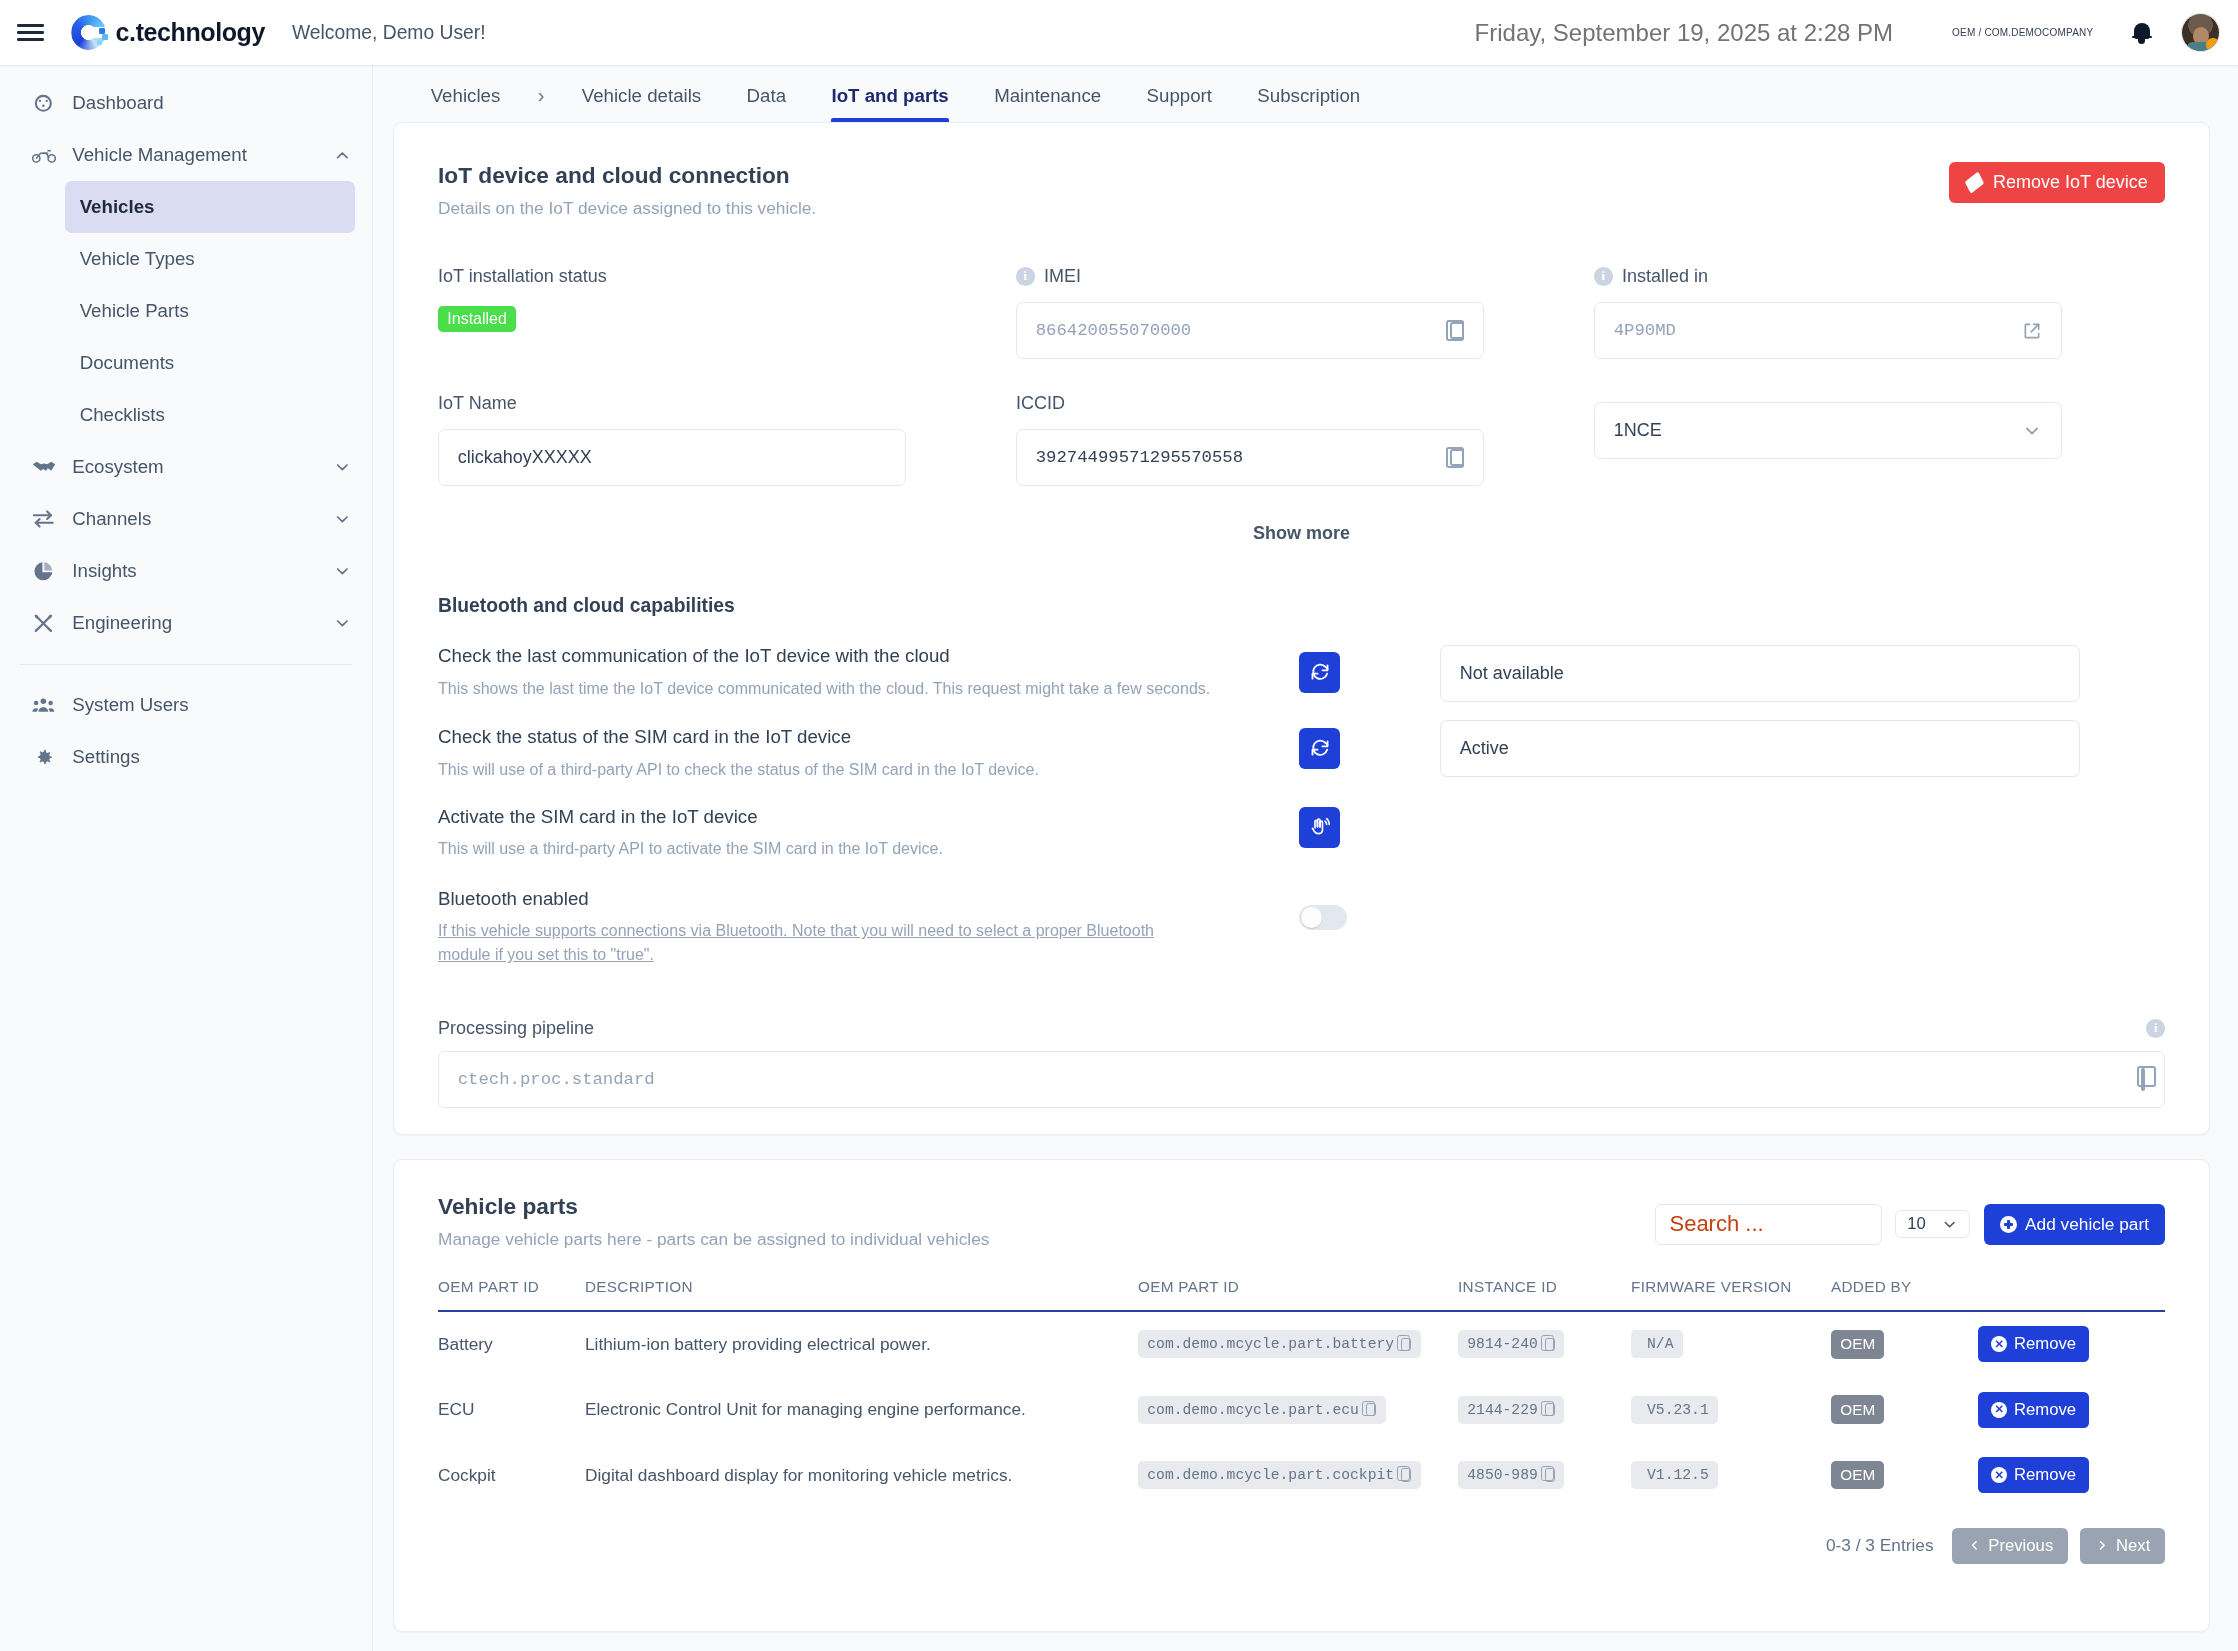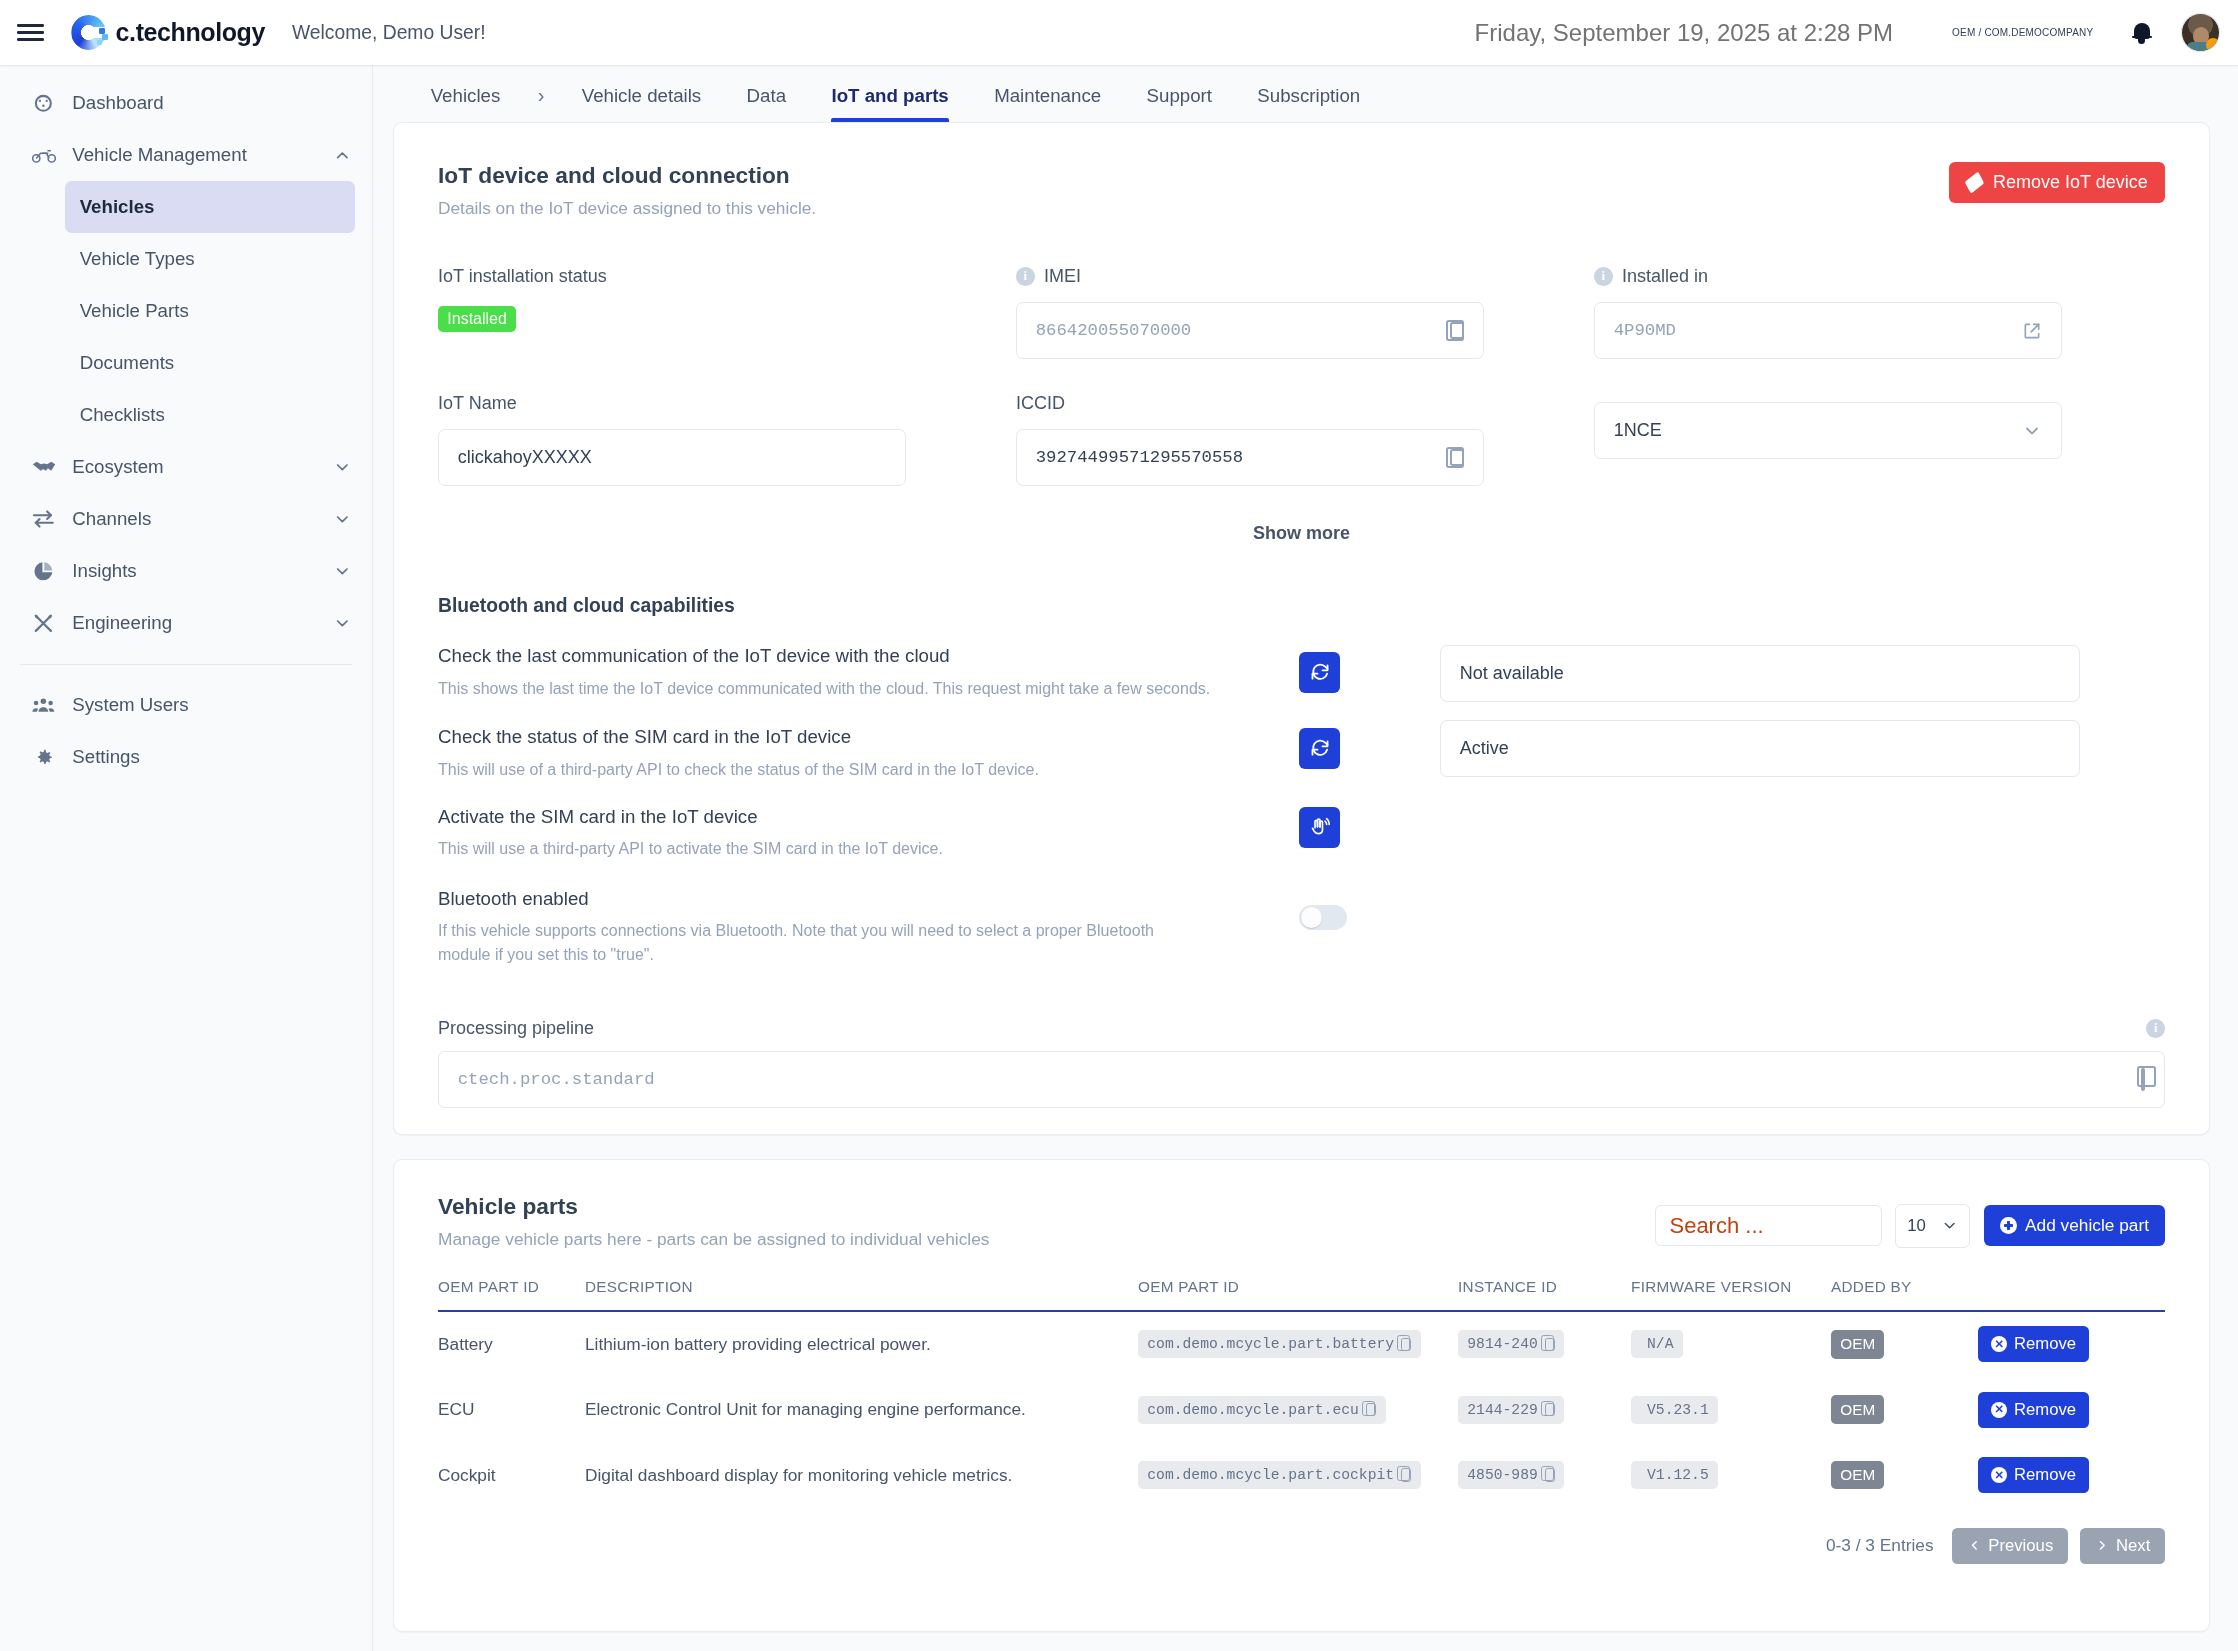--- a/index.html
+++ b/index.html
@@ -169,21 +169,21 @@
   }
 
   
   .parts-top { display:flex; align-items:flex-start; }
   .parts-tools { margin-left:auto; display:flex; align-items:center; gap: 13.3px; margin-top: 10.7px; }
   .search-inp {
     width: 227px; height: 41px; border:0.7px solid #e2e8f0; border-radius:6px; background:#fff;
     padding: 0 13.3px; font-size:22px; color:#c2410c; display:flex; align-items:center;
   }
   .page-sel {
-    width: 75px; height: 44px; border:0.7px solid #e2e8f0; border-radius:6px; background:#fff;
+    width: 75px; height: 28px; border:0.7px solid #e2e8f0; border-radius:6px; background:#fff;
     padding: 0 10.7px; font-size:16.7px; color:#334155; display:flex; align-items:center; cursor:pointer;
   }
   .page-sel .cv { margin-left:auto; color:#475569; }
   .btn-primary {
     background:#1e3fd8; color:#fff; border:none; border-radius:6px; height:41px; padding: 0 16px;
     font-size:17.3px; cursor:pointer; display:flex; align-items:center; gap:8px;
     font-family:"Liberation Sans", sans-serif;
   }
   .plus-circ { width:17.3px; height:17.3px; border-radius:50%; background:#fff; position:relative; }
   .plus-circ::before, .plus-circ::after { content:""; position:absolute; background:#1e3fd8; border-radius:0.7px; }
@@ -545,21 +545,21 @@
                 <path d="M18 5a5 5 0 012 4"></path>
                 <path d="M20 2a8 8 0 013 7"></path>
               </svg>
           </span>
         </button>
       </div>
 
       <div class="cap-row" style="margin-top:27px;">
         <div class="cap-text">
           <div class="cap-h">Bluetooth enabled</div>
-          <div class="cap-d" style="max-width:746px;">If this vehicle supports connections via Bluetooth. Note that you will need to select a proper Bluetooth module if you set this to "true".</div>
+          <div class="cap-d" style="max-width:746px;text-decoration:underline;">If this vehicle supports connections via Bluetooth. Note that you will need to select a proper Bluetooth module if you set this to "true".</div>
         </div>
         <div class="toggle" style="margin-top:17.3px;">
             <div class="knob"></div>
           </div>
       </div>
 
       <div class="pipe-head">
         <span class="lbl">Processing pipeline</span>
         <span class="info-dot">i</span>
       </div>

